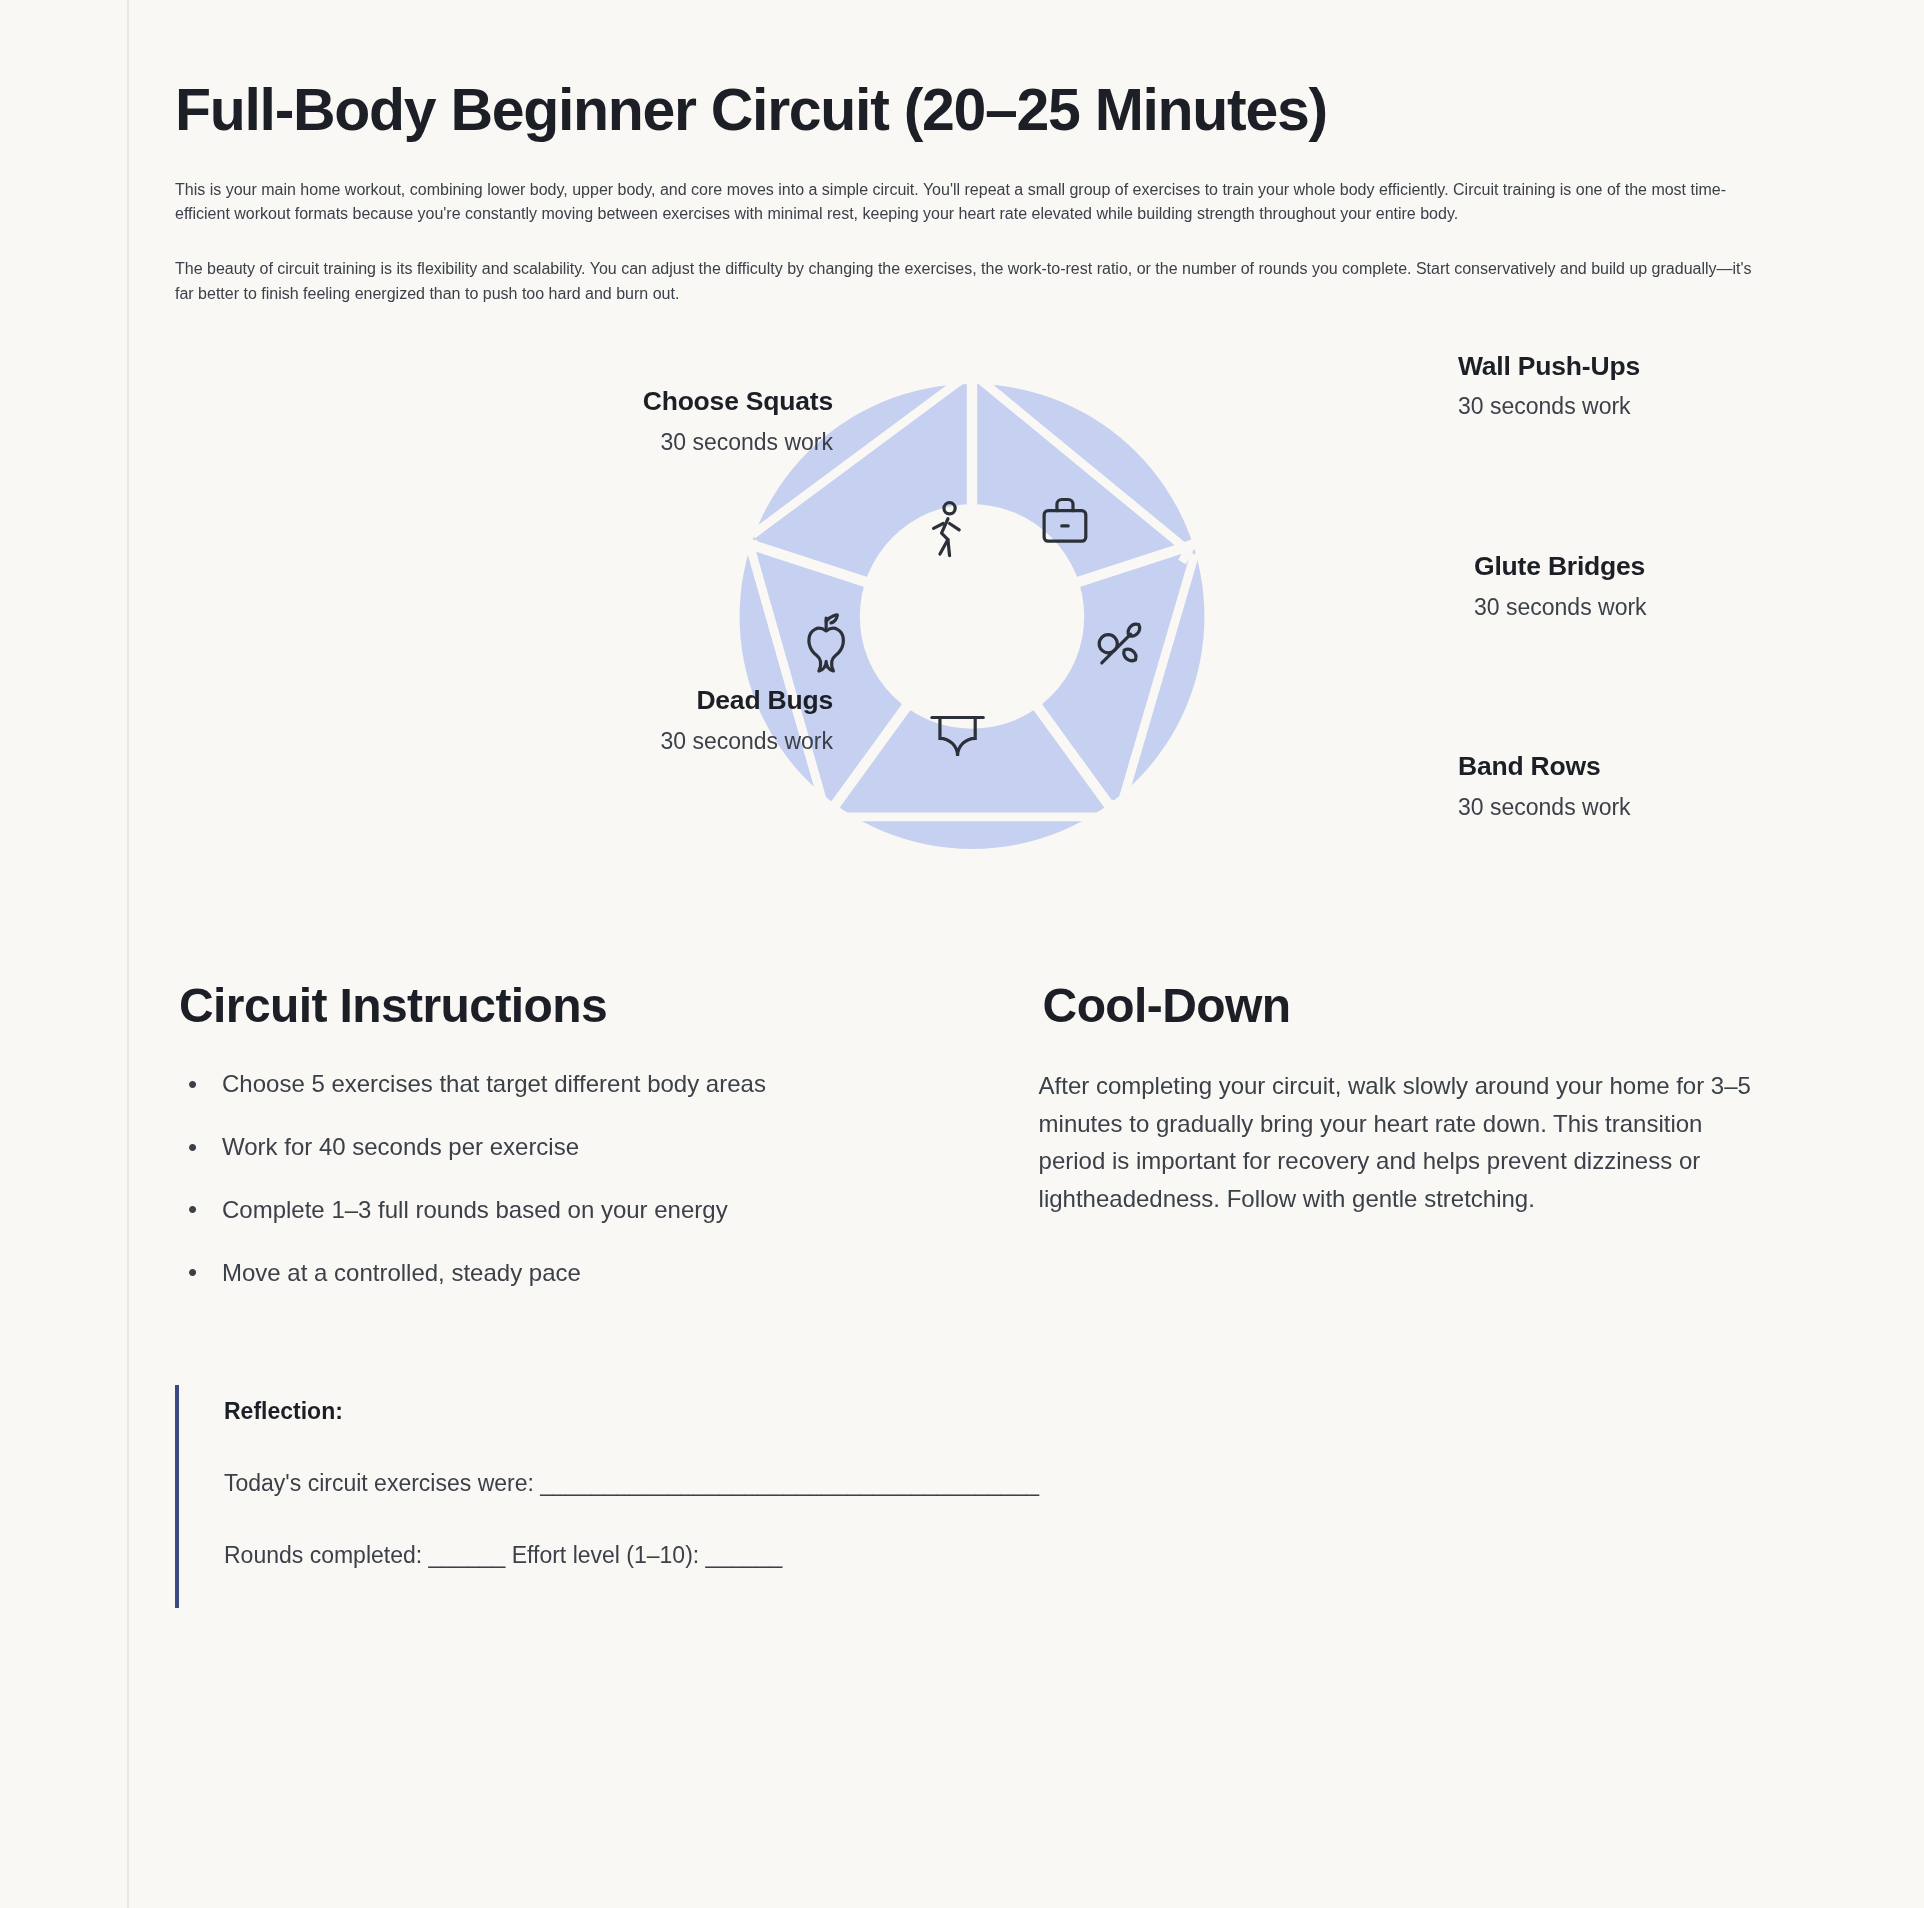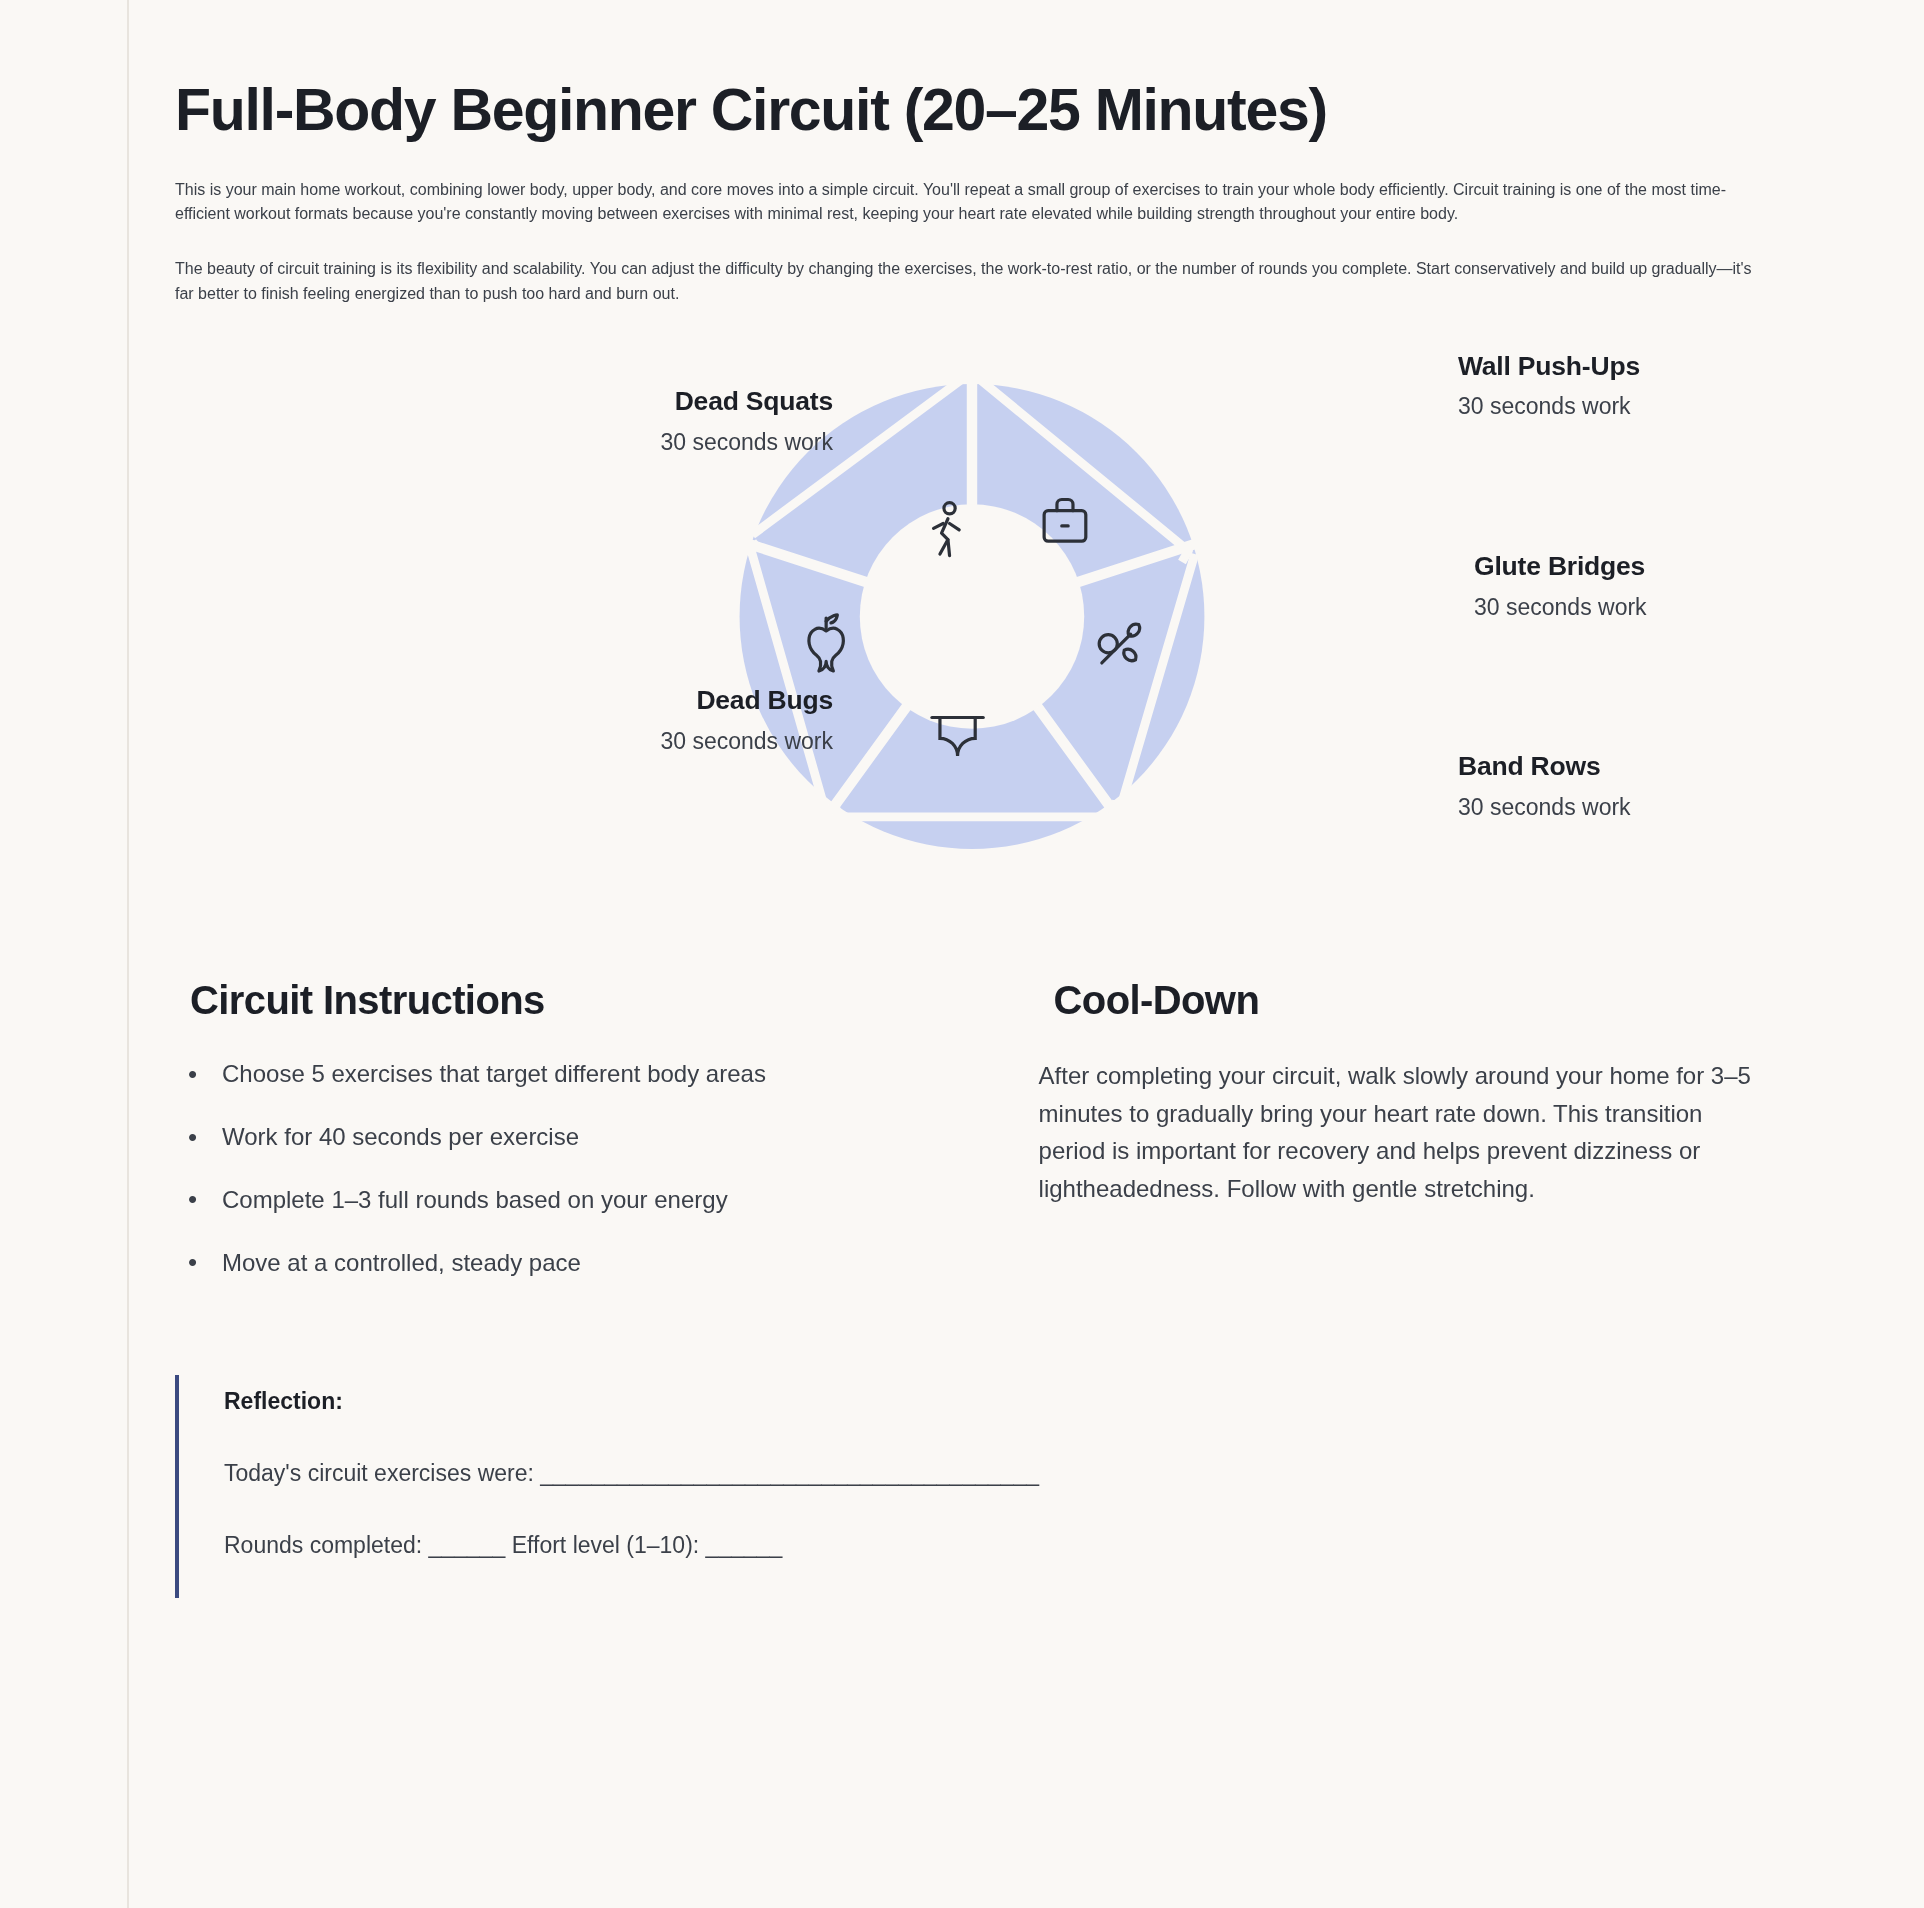--- a/index.html
+++ b/index.html
@@ -90,25 +90,25 @@
   
   .cols {
     display: flex;
     gap: 80px;
     margin-top: 32px;
   }
   .col-left  { width: 826px; }
   .col-right { width: 770px; }
 
   h2.section-head {
-    font-size: 40px;
+    font-size: 48px;
     font-weight: 700;
     letter-spacing: -0.6px;
     color: #1c1f26;
-    margin: 0 0 34px 15px;
+    margin: 0 0 34px 4px;
   }
   ul.bullets {
     list-style: none;
     margin: 0;
     padding: 0;
   }
   ul.bullets li {
     position: relative;
     font-size: 24px;
     line-height: 1.45;
@@ -221,21 +221,21 @@
           <circle cx="322" cy="215" r="7"></circle>
           <path d="M320 228 l-8 18 l8 8 l2 20"></path>
           <path d="M320 254 l-10 18"></path>
           <path d="M314 234 l-12 6"></path>
           <path d="M322 234 l12 8"></path>
         </g>
       </svg>
     </div>
 
     <div class="label-block align-right lbl-chair">
-      <div class="label-title">Dead Squats</div>
+      <div class="label-title">Choose Squats</div>
       <div class="label-sub">30 seconds work</div>
     </div>
 
     <div class="label-block align-right lbl-dead">
       <div class="label-title">Dead Bugs</div>
       <div class="label-sub">30 seconds work</div>
     </div>
 
     <div class="label-block align-left lbl-wall">
       <div class="label-title">Wall Push-Ups</div>

